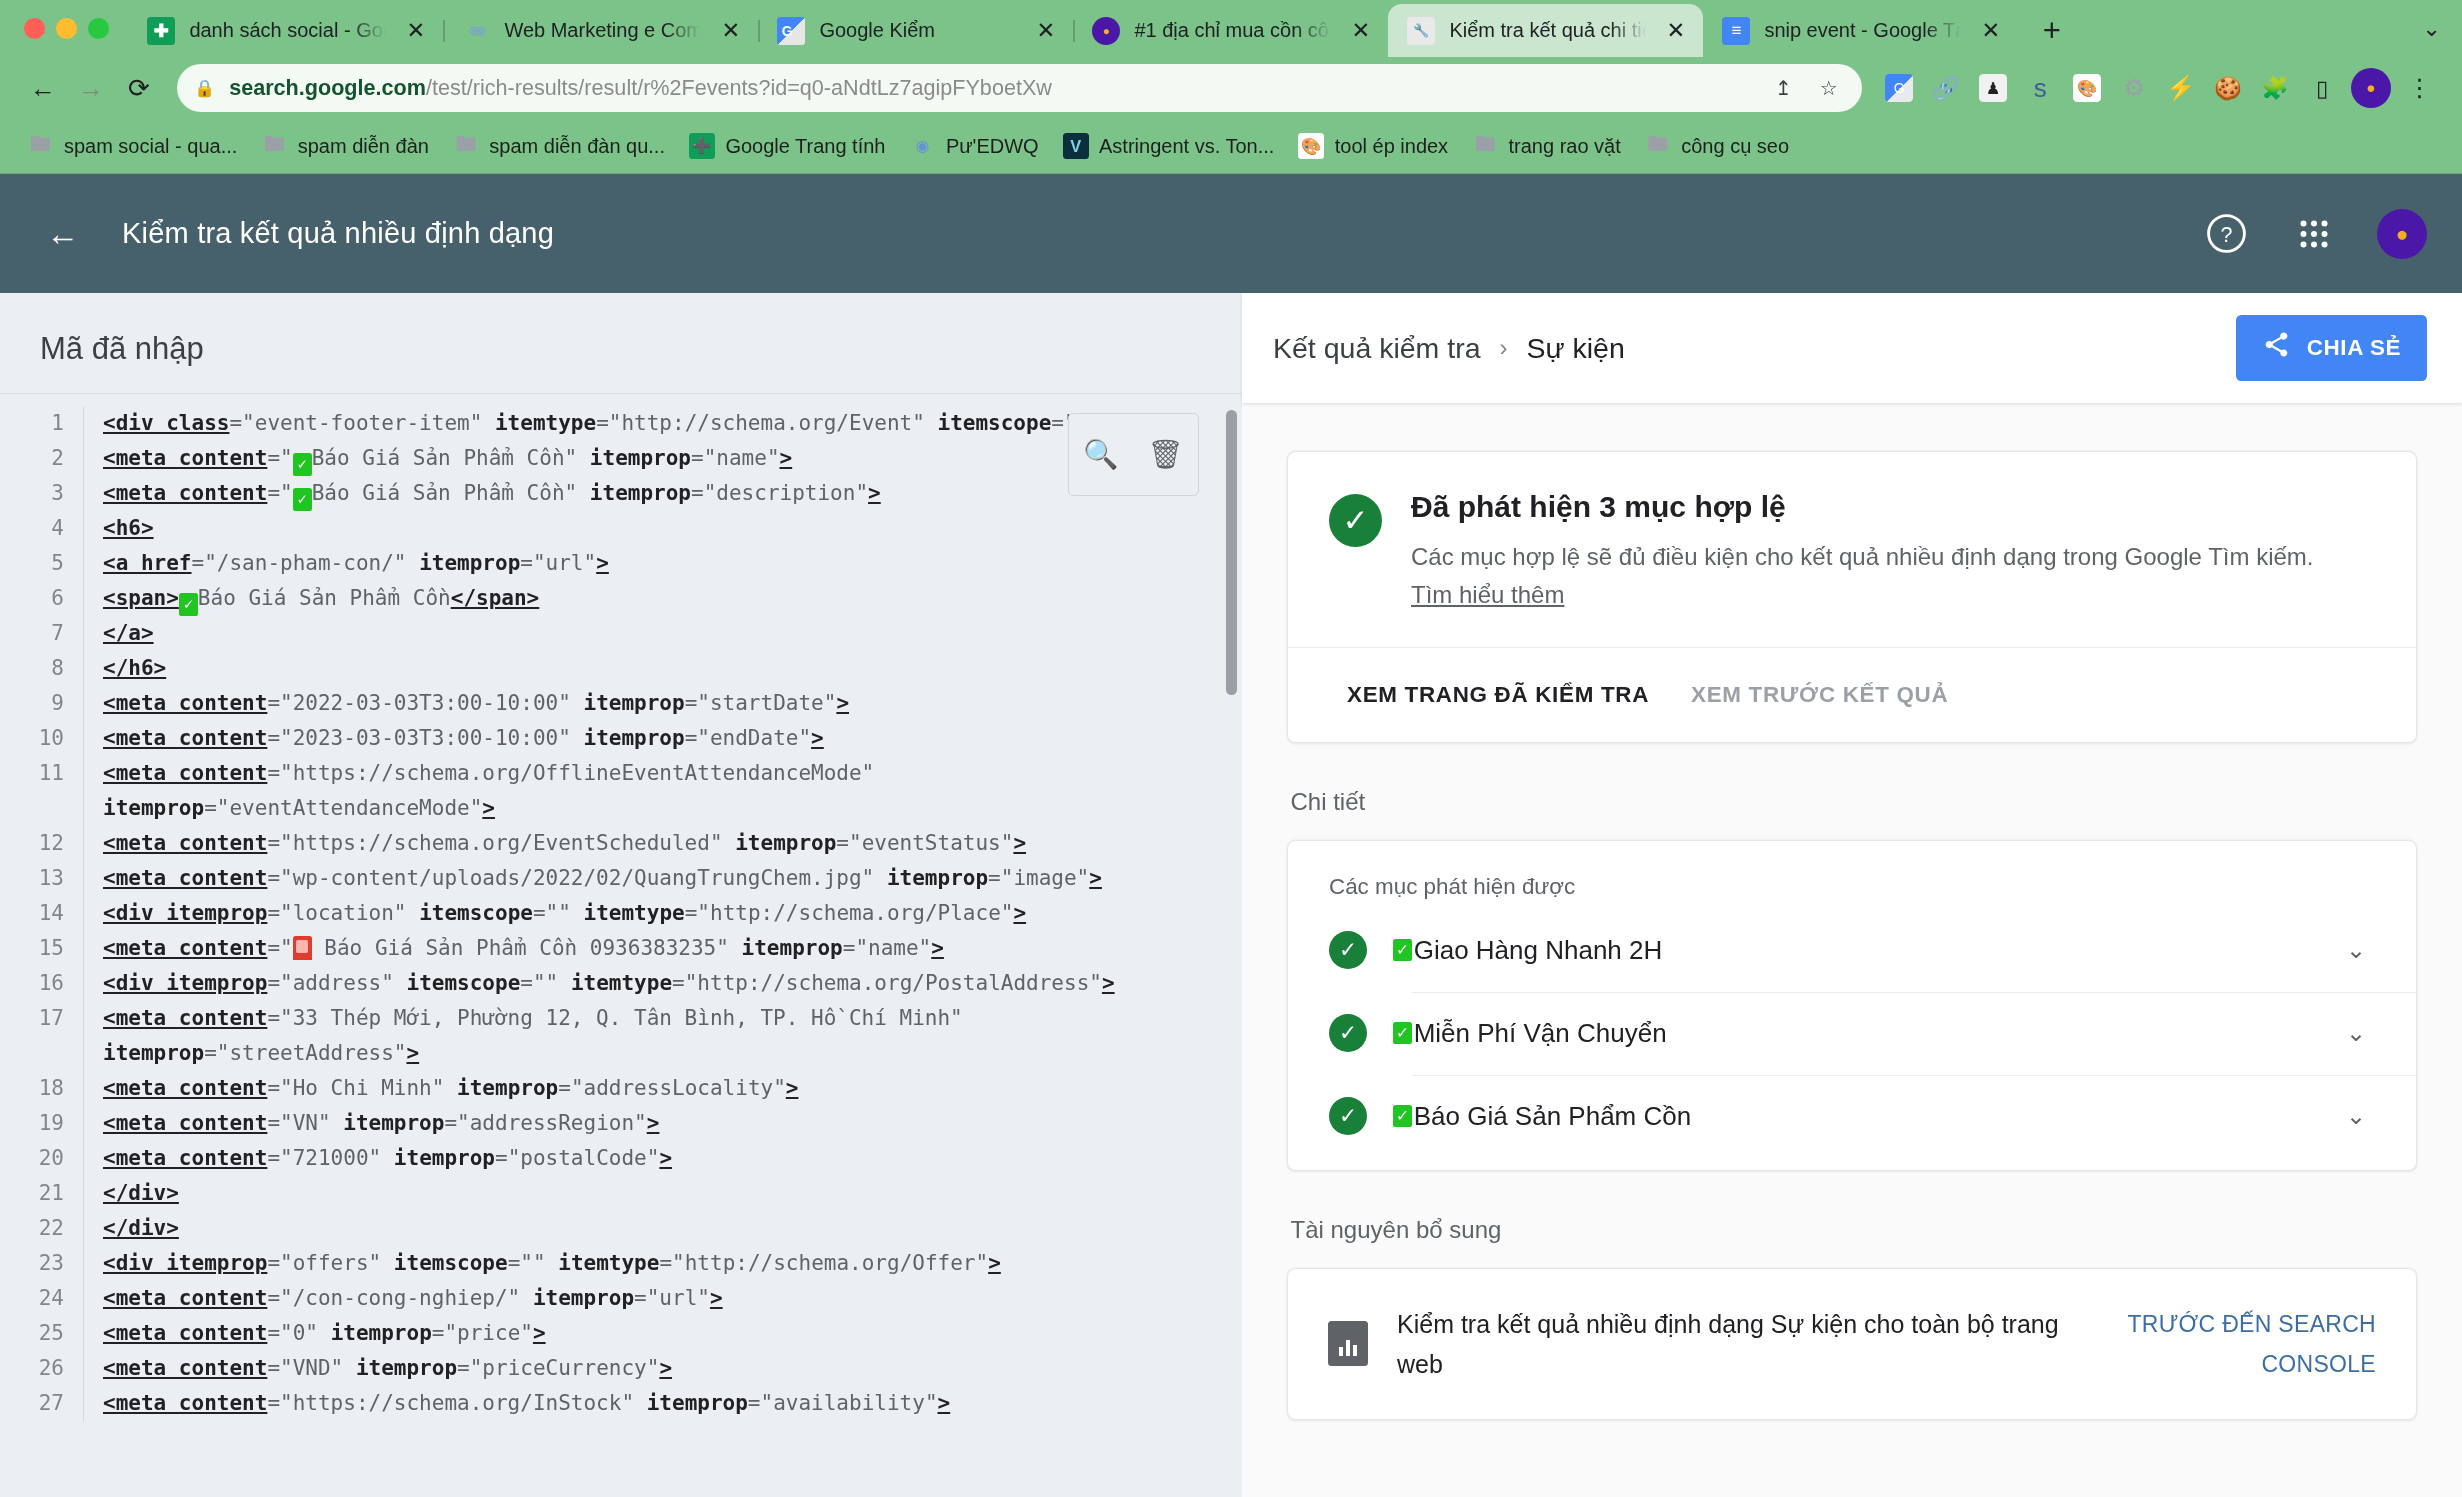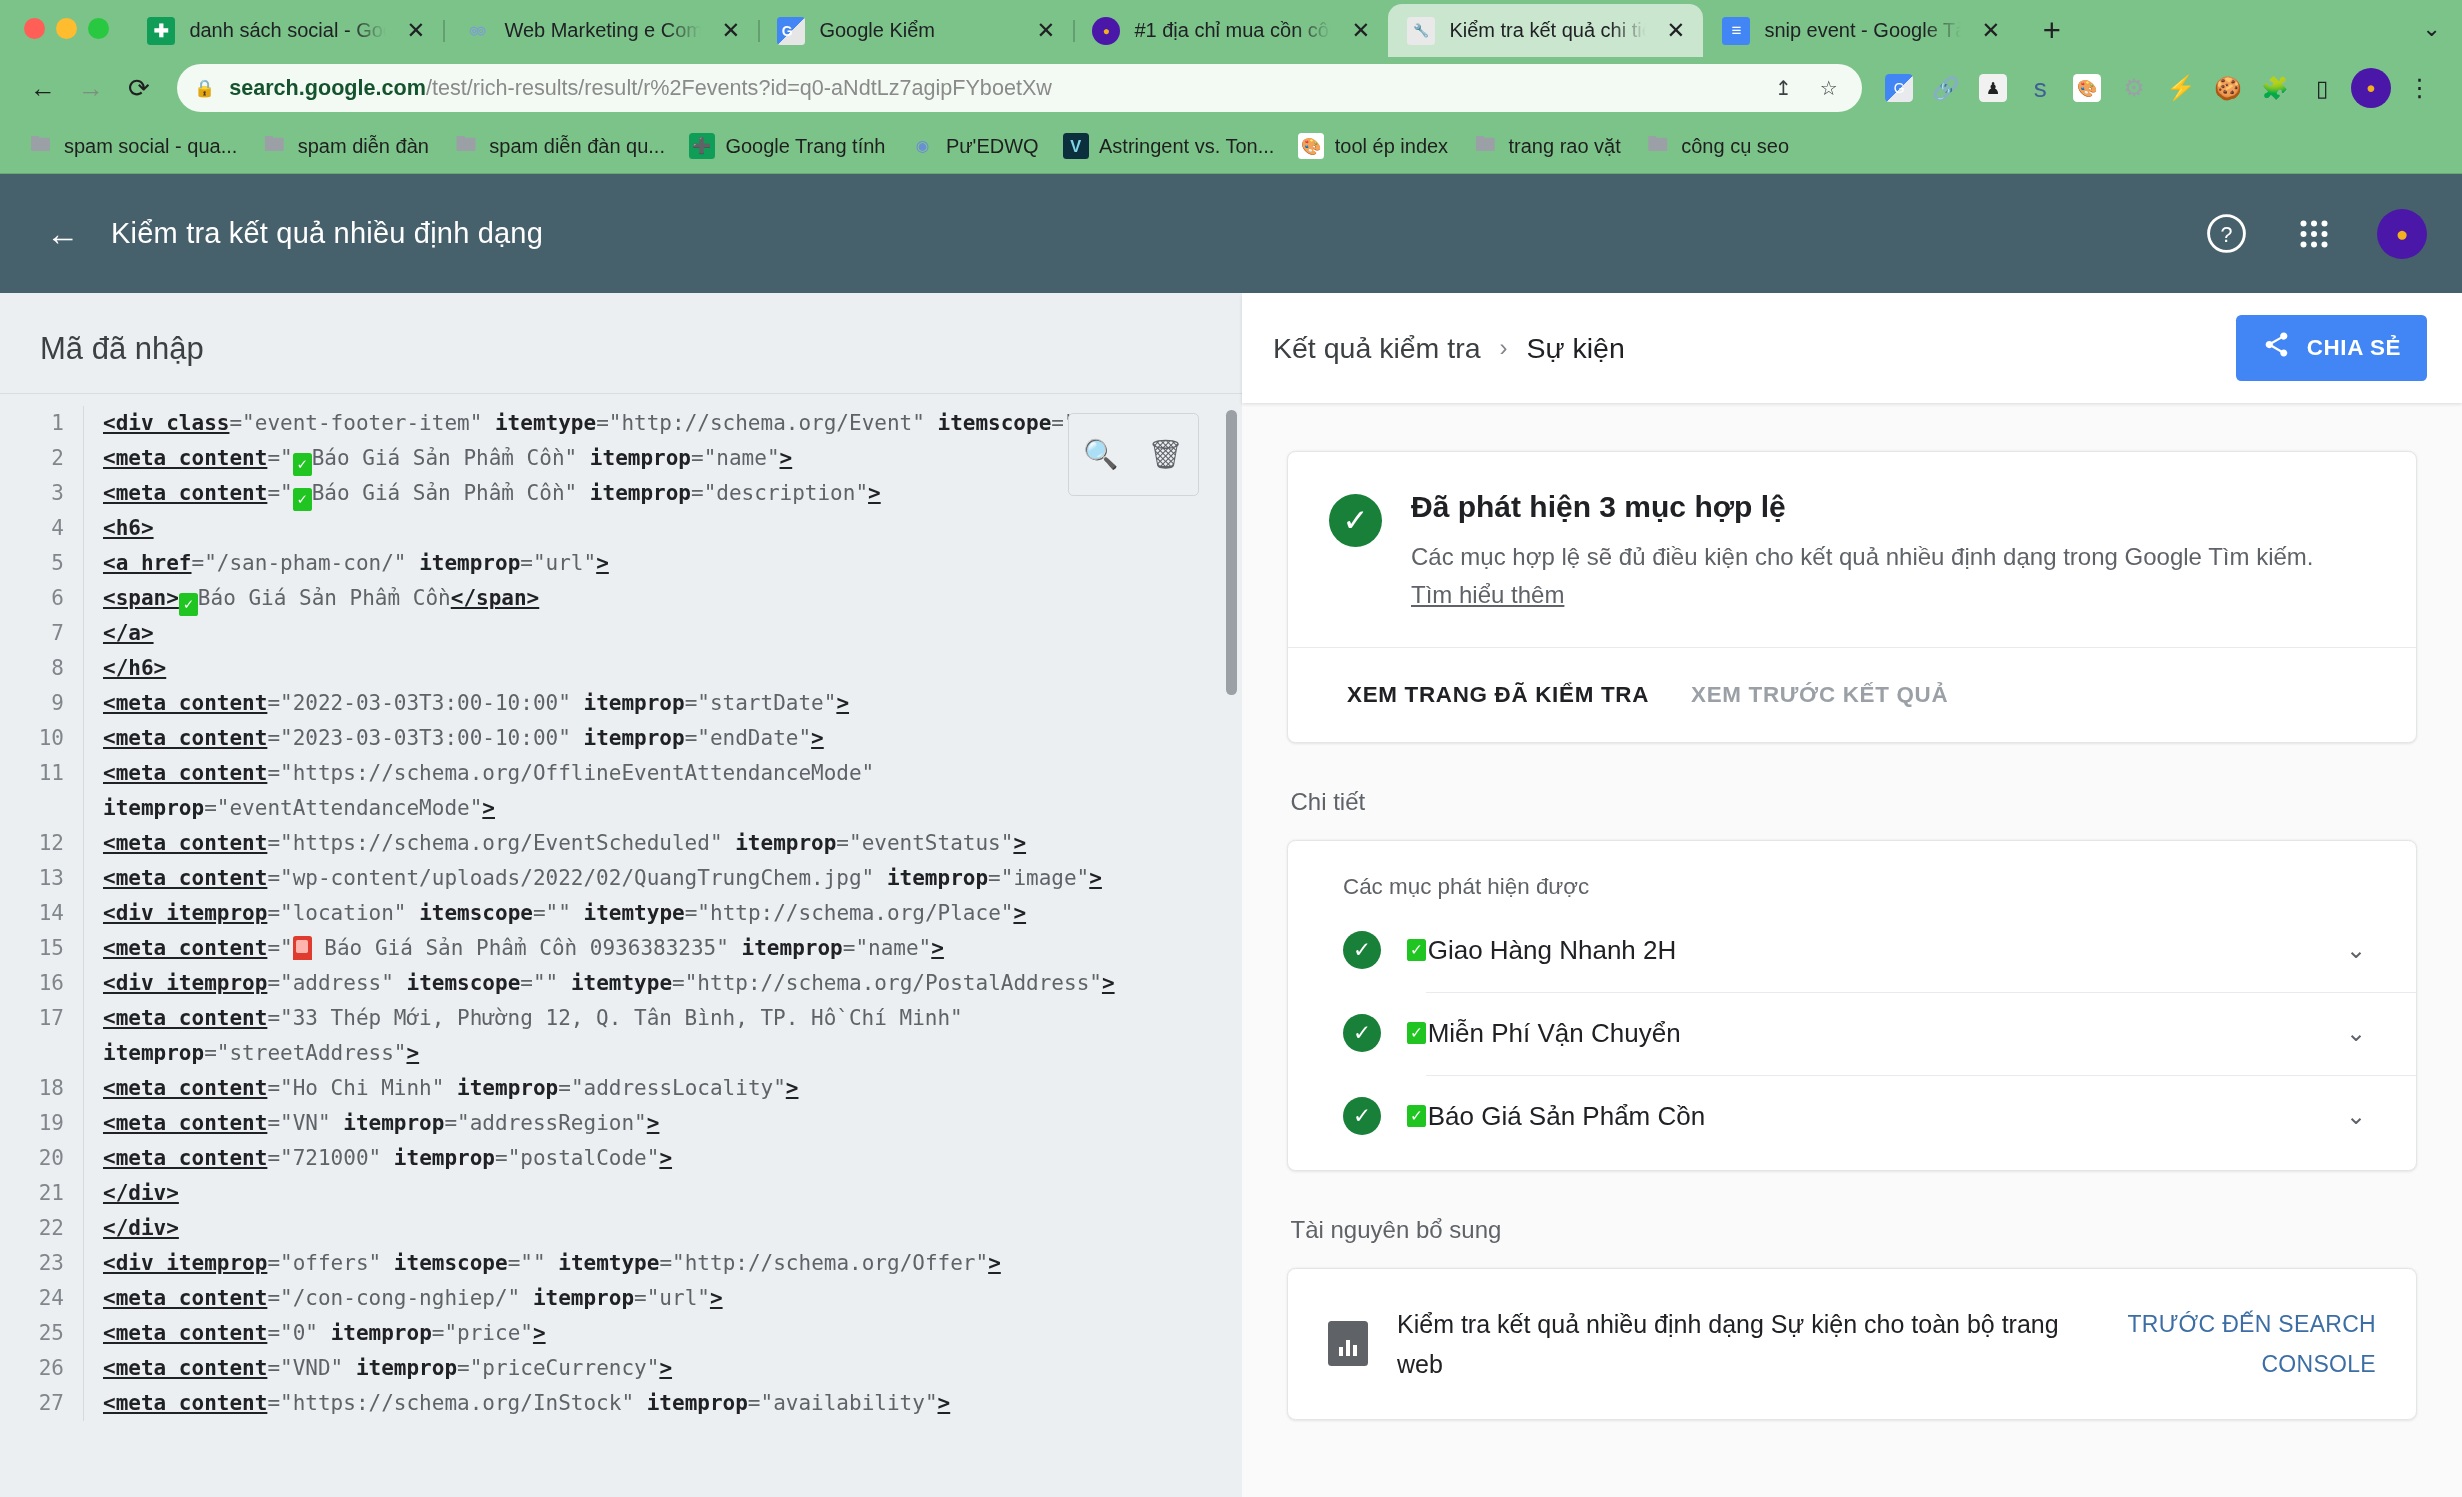--- a/index.html
+++ b/index.html
@@ -174,21 +174,21 @@
     height: 119px;
     display: flex; align-items: center;
     padding: 0 35px;
   }
   .appbar-back {
     width: 55px; height: 55px; flex: 0 0 55px;
     display: flex; align-items: center; justify-content: center;
     color: #fff; font-size: 33px;
   }
   .appbar-title {
-    color: #fff; font-size: 29px; margin-left: 21px; letter-spacing: 0.2px;
+    color: #fff; font-size: 29px; margin-left: 32px; letter-spacing: 0.2px;
   }
   .appbar-right { margin-left: auto; display: flex; align-items: center; gap: 38px; }
   .appbar-ico {
     width: 50px; height: 50px;
     display: flex; align-items: center; justify-content: center;
     color: #fff; font-size: 29px;
   }
   .appbar-avatar {
     width: 50px; height: 50px; border-radius: 50%;
     background: #4b17a8; display: flex; align-items: center; justify-content: center;
@@ -321,21 +321,21 @@
     padding: 14px 21px; border-radius: 3.5px;
   }
   .act.primary { color: #202124; }
   .act.secondary { color: #9aa0a6; }
 
   .section-label {
     font-size: 24px; color: #5f6368;
     margin: 45px 0 24px 3.5px;
   }
 
-  .items-card { padding: 0 0 12px 14px; }
+  .items-card { padding: 0 0 12px 0; }
   .items-head { font-size: 22.4px; color: #5f6368; padding: 33px 41px 8.6px 41px; }
   .item-row {
     display: flex; align-items: center;
     padding: 0 41px 0 41px;
     height: 83px;
     gap: 26px;
     position: relative;
   }
   .item-row + .item-row::before {
     content: ""; position: absolute; left: 124px; right: 0; top: 0;

